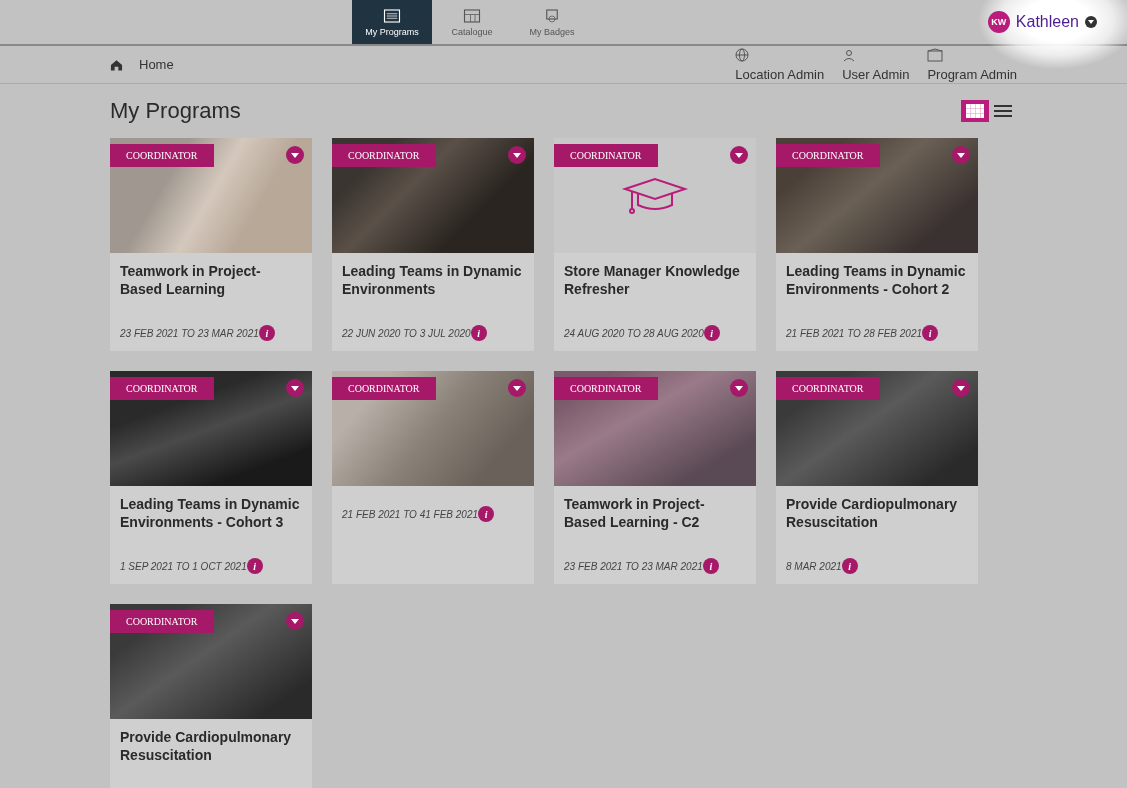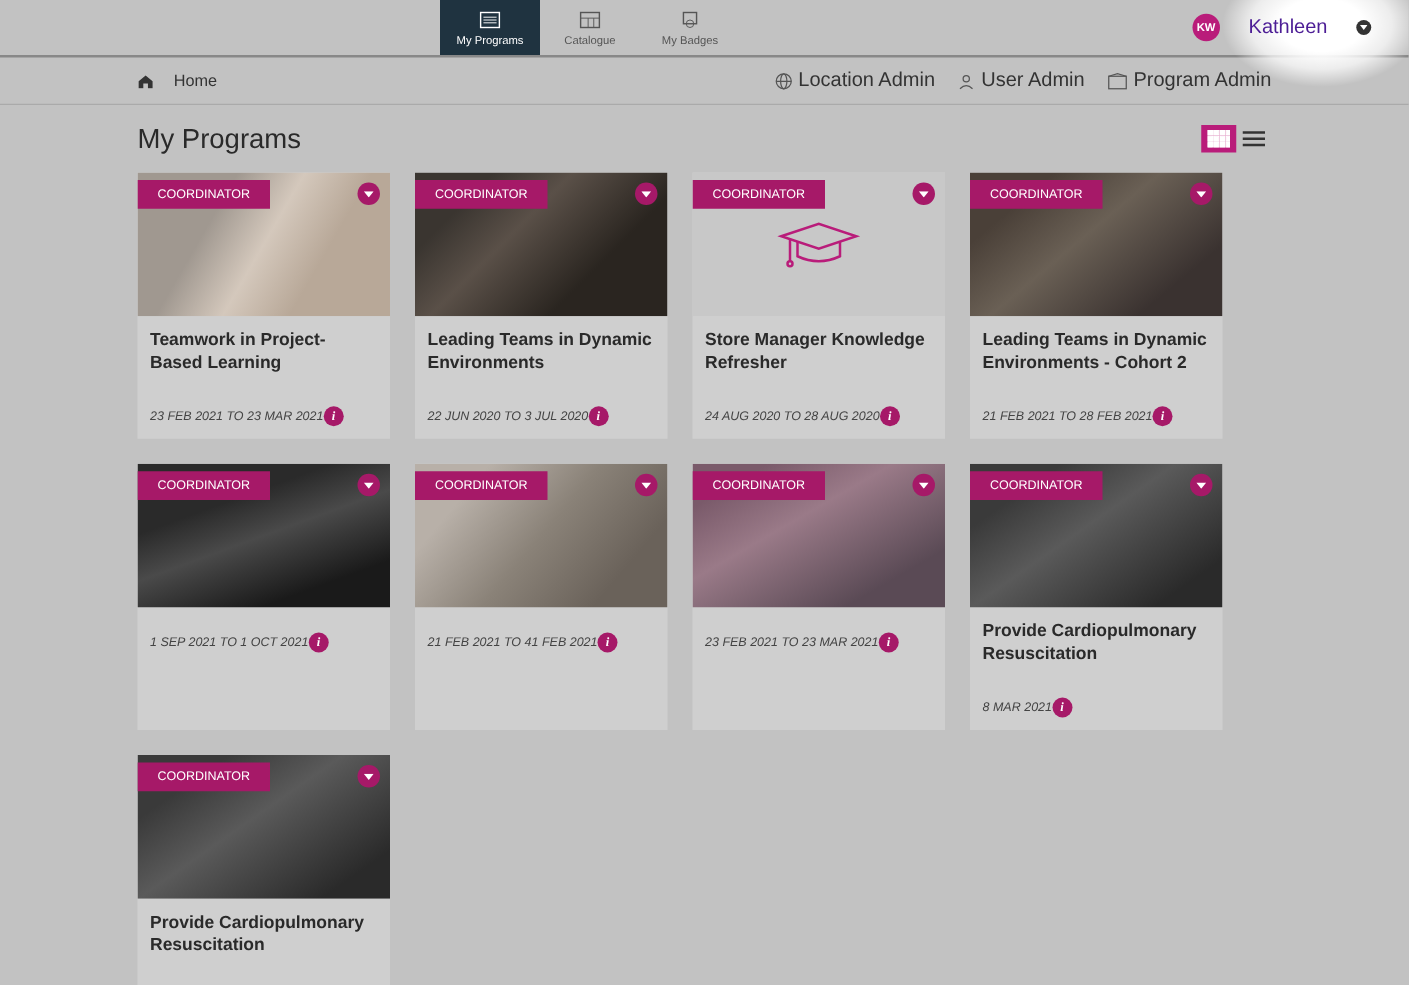--- a/index.html
+++ b/index.html
@@ -50,21 +50,21 @@
     top: -30px;
     width: 160px;
     height: 100px;
     background: radial-gradient(ellipse at center, #fff 30%, rgba(255,255,255,0.7) 50%, transparent 70%);
     pointer-events: none;
     z-index: 0;
   }
   .user-chip {
     display: flex;
     align-items: center;
-    gap: 23px;
+    gap: 6px;
     z-index: 1;
     cursor: pointer;
   }
   .avatar {
     width: 22px; height: 22px;
     border-radius: 50%;
     background: #b91c7a;
     color: #fff;
     font-size: 9px;
     font-weight: bold;
@@ -90,22 +90,22 @@
     padding: 0 110px;
   }
   .home-link {
     display: flex; align-items: center; gap: 16px;
     font-size: 13px; color: #333; cursor: pointer; justify-content: space-between;
   }
   .admin-links {
     margin-left: auto; display: flex; gap: 18px;
   }
   .admin-link {
-    display: flex; align-items: center; gap: 5px;
-    font-size: 16px; color: #333; cursor: pointer;
+    display: flex; align-items: flex-start; gap: 5px;
+    font-size: 13px; color: #333; cursor: pointer; flex-direction: column;
   }
   .content {
     padding: 14px 110px 0 110px;
   }
   .page-head {
     display: flex; align-items: center; margin-bottom: 14px;
   }
   .page-title { font-size: 22px; font-weight: 400; color: #2a2a2a; }
   .view-toggle { margin-left: auto; display: flex; }
   .view-btn {
@@ -125,20 +125,21 @@
     background: #cfcfcf;
     display: flex;
     flex-direction: column;
     cursor: pointer;
     position: relative;
   }
   .card-img {
     height: 115px;
     position: relative;
     overflow: hidden;
+    font-family: Liberation Serif, serif;
   }
   .role-badge {
     position: absolute;
     top: 6px; left: 0;
     background: #a61968;
     color: #fff;
     font-size: 10px;
     padding: 6px 16px;
     z-index: 2;
   }
@@ -391,20 +392,21 @@
       <div class="card-img">
         <div class="ph ph5"></div>
         <div class="role-badge">COORDINATOR</div>
         <div class="dropdown-dot">
             <svg width="8" height="5" viewBox="0 0 8 5">
               <path d="M0 0 L4 5 L8 0" fill="#fff"></path>
             </svg>
           </div>
       </div>
       <div class="card-body">
+        <div class="card-title">Leading Teams in Dynamic Environments - Cohort 3</div>
         <div class="card-footer">
           <div class="card-dates">1 SEP 2021 TO 1 OCT 2021</div>
           <div class="info-dot">i</div>
         </div>
       </div>
     </div>
 
     <div class="card">
       <div class="card-img">
         <div class="ph ph6"></div>
@@ -427,20 +429,21 @@
       <div class="card-img">
         <div class="ph ph7"></div>
         <div class="role-badge">COORDINATOR</div>
         <div class="dropdown-dot">
             <svg width="8" height="5" viewBox="0 0 8 5">
               <path d="M0 0 L4 5 L8 0" fill="#fff"></path>
             </svg>
           </div>
       </div>
       <div class="card-body">
+        <div class="card-title">Teamwork in Project-Based Learning - C2</div>
         <div class="card-footer">
           <div class="card-dates">23 FEB 2021 TO 23 MAR 2021</div>
           <div class="info-dot">i</div>
         </div>
       </div>
     </div>
 
     <div class="card">
       <div class="card-img">
         <div class="ph ph8"></div>

